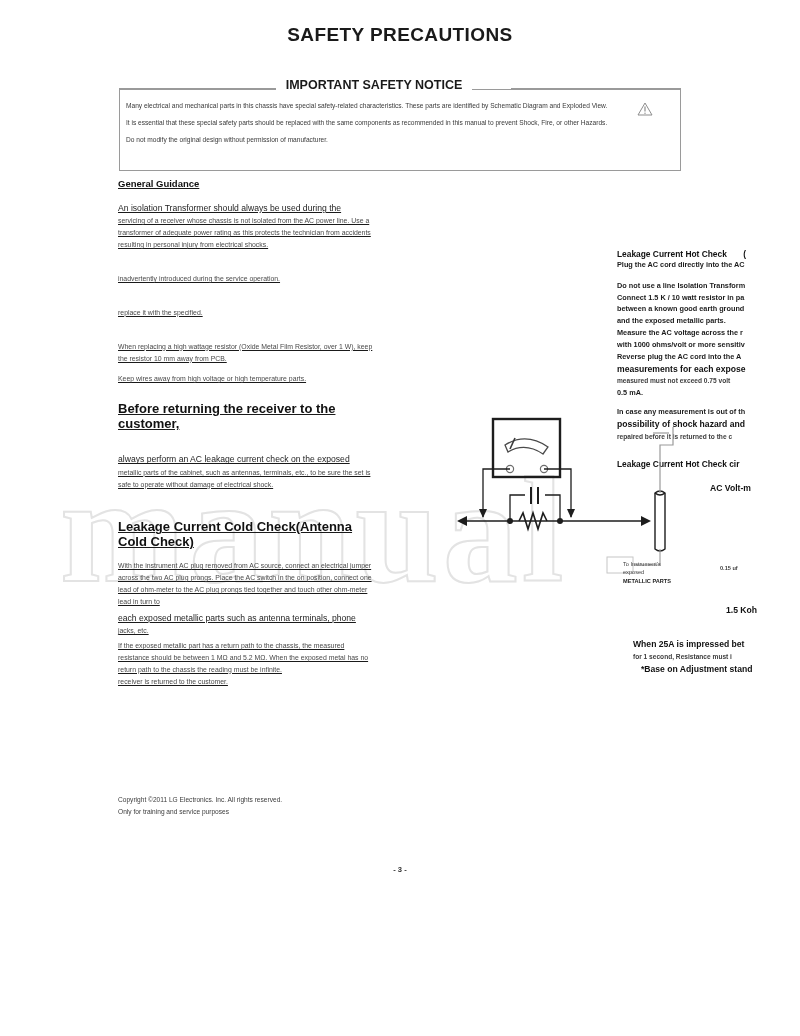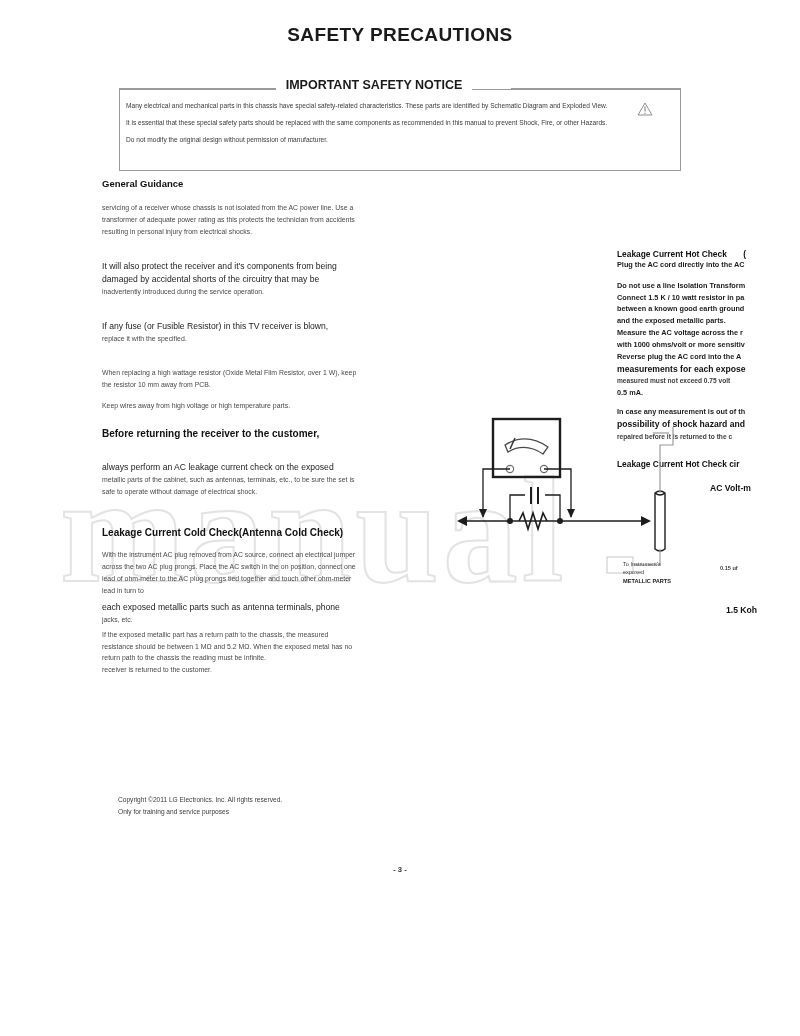--- a/index.html
+++ b/index.html
@@ -114,32 +114,33 @@
     left: 637px;
     top: 102px;
     width: 16px;
     height: 14px;
     z-index: 4;
   }
 
   
   #left-col {
     position: absolute;
-    left: 102px;
+    left: 118px;
     top: 178px;
     width: 258px;
     z-index: 3;
+    text-decoration: underline;
   }
   .h-bold {
     font-size: 9.5px;
     font-weight: 700;
     color: #111;
     margin: 0 0 13px 0;
   }
-  .h-bold.sm { font-size: 10px; }
+  .h-bold.sm { font-size: 13px; }
   .blk { margin: 0 0 13px 0; }
   .lead {
     font-size: 8.6px;
     line-height: 1.55;
     color: #1c1c1c;
     margin: 0;
   }
   .sub {
     font-size: 6.9px;
     line-height: 1.72;
@@ -274,34 +275,33 @@
       <path d="M8 4.5 L8 9.5" stroke="#8d8d8d" stroke-width="1.2"></path>
       <circle cx="8" cy="11.2" r="0.7" fill="#8d8d8d"></circle>
     </svg>
   </div>
 
   <div id="left-col">
 
     <div class="h-bold">General Guidance</div>
 
     <div class="blk">
+      <p class="lead">An isolation Transformer should always be used during the</p>
       <p class="sub">servicing of a receiver whose chassis is not isolated from the AC power line. Use a transformer of adequate power rating as this protects the technician from accidents resulting in personal injury from electrical shocks.</p>
     </div>
 
     <div class="gap-s"></div>
 
     <div class="blk">
-      <p class="lead">It will also protect the receiver and it's components from being damaged by accidental shorts of the circuitry that may be</p>
       <p class="sub">inadvertently introduced during the service operation.</p>
     </div>
 
     <div class="gap-s"></div>
 
     <div class="blk">
-      <p class="lead">If any fuse (or Fusible Resistor) in this TV receiver is blown,</p>
       <p class="sub">replace it with the specified.</p>
     </div>
 
     <div class="gap-s"></div>
 
     <p class="sub blk">When replacing a high wattage resistor (Oxide Metal Film Resistor, over 1 W), keep the resistor 10 mm away from PCB.</p>
 
     <div class="gap-s"></div>
 
     <p class="sub blk">Keep wires away from high voltage or high temperature parts.</p>
@@ -398,20 +398,25 @@
     <div class="dlabel" id="lbl-acvolt">AC Volt-m</div>
     <div class="dlabel" id="lbl-cap">0.15 uf</div>
     <div class="dlabel" id="lbl-res">1.5 Koh</div>
     <div class="dlabel" id="lbl-inst">
       <span>To Instrument's</span><br>
       <span>exposed</span><br>
       <b>METALLIC PARTS</b>
     </div>
   </div>
 
+  <div style="position:absolute; left:633px; top:638px; z-index:3;">
+    <p class="r-big">When 25A is impressed bet</p>
+    <p class="r-small">for 1 second, Resistance must i</p>
+    <p class="r-big" style="padding-left:8px">*Base on Adjustment stand</p>
+  </div>
 
   <div id="footer">
     <div>Copyright ©2011 LG Electronics. Inc. All rights reserved.</div>
     <div>Only for training and service purposes</div>
   </div>
 
   <div id="page-number">- 3 -</div>
 
 </div>
 

